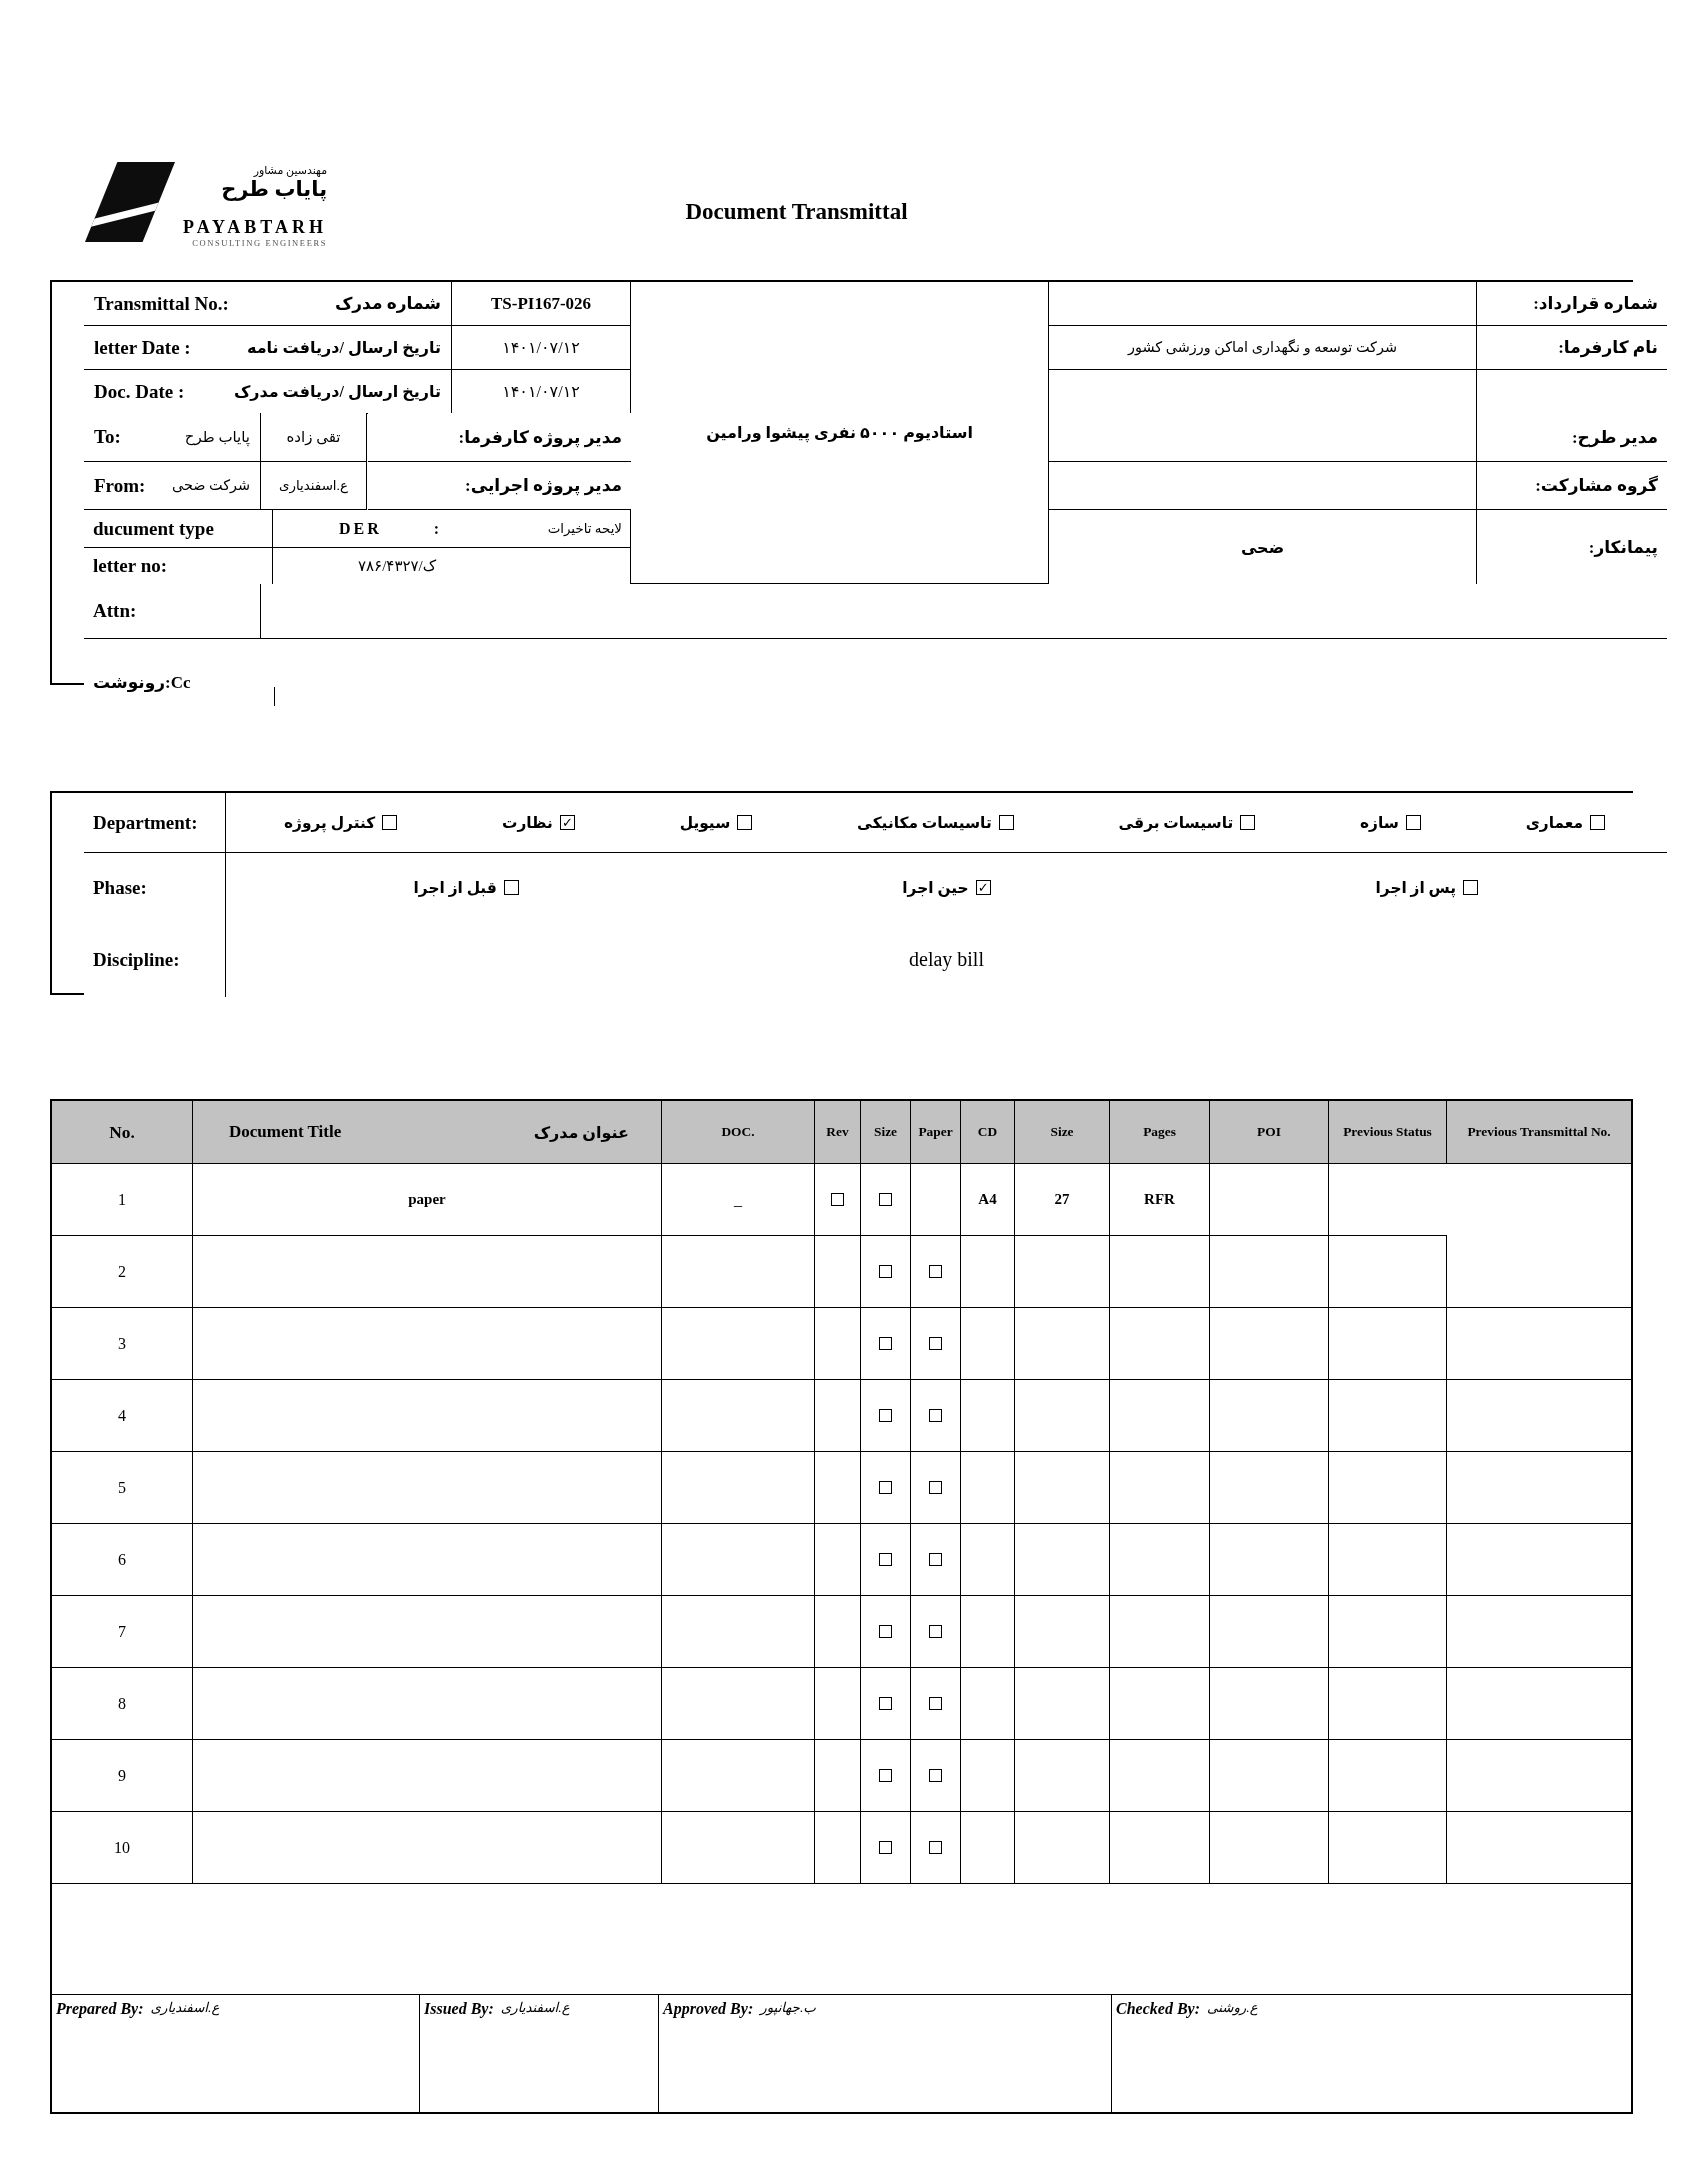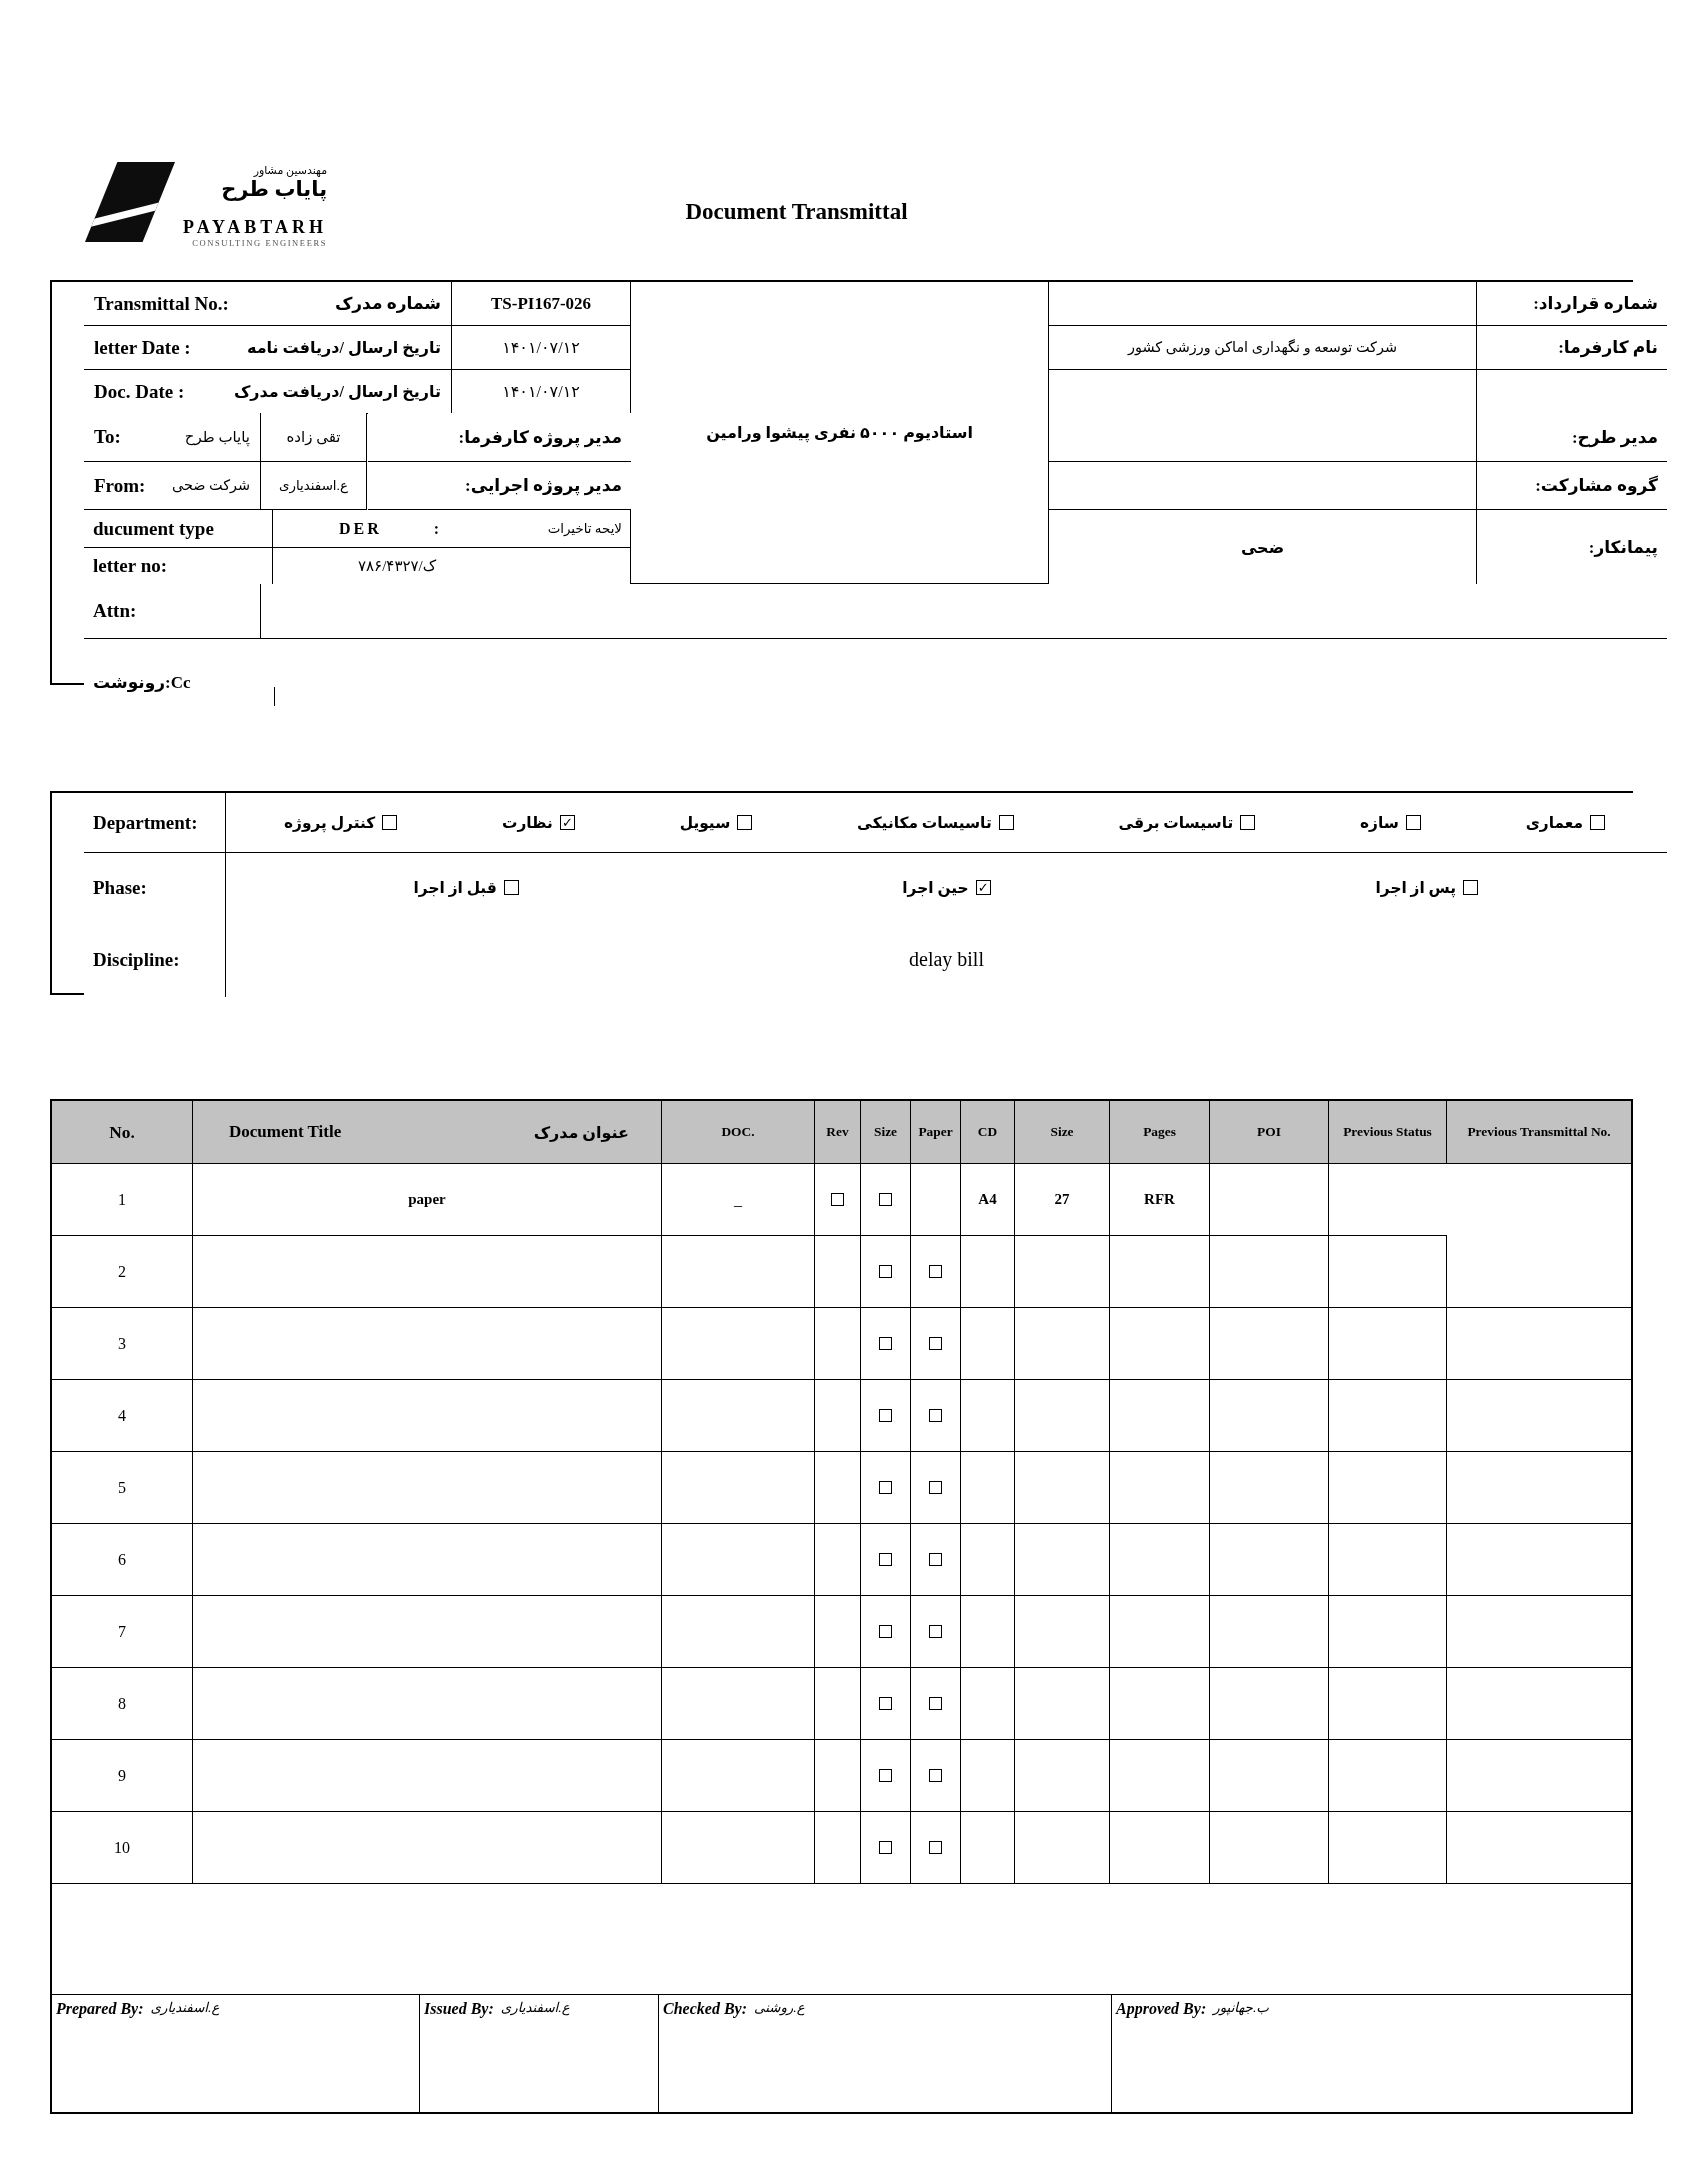--- a/index.html
+++ b/index.html
@@ -452,24 +452,24 @@
     <div class="tfoot">
       <div class="fcell">
         <span class="b fs16">Prepared By:</span>
         <span class="fs13 rtl">ع.اسفندیاری</span>
       </div>
       <div class="fcell">
         <span class="b fs16">Issued By:</span>
         <span class="fs13 rtl">ع.اسفندیاری</span>
       </div>
       <div class="fcell">
+        <span class="b fs16">Approved By:</span>
+        <span class="fs13 rtl">ب.جهانپور</span>
+      </div>
+      <div class="fcell">
         <span class="b fs16">Checked By:</span>
         <span class="fs13 rtl">ع.روشنی</span>
       </div>
-      <div class="fcell">
-        <span class="b fs16">Approved By:</span>
-        <span class="fs13 rtl">ب.جهانپور</span>
-      </div>
     </div>
   </div>
 
 </div>
 
 
 </body></html>

